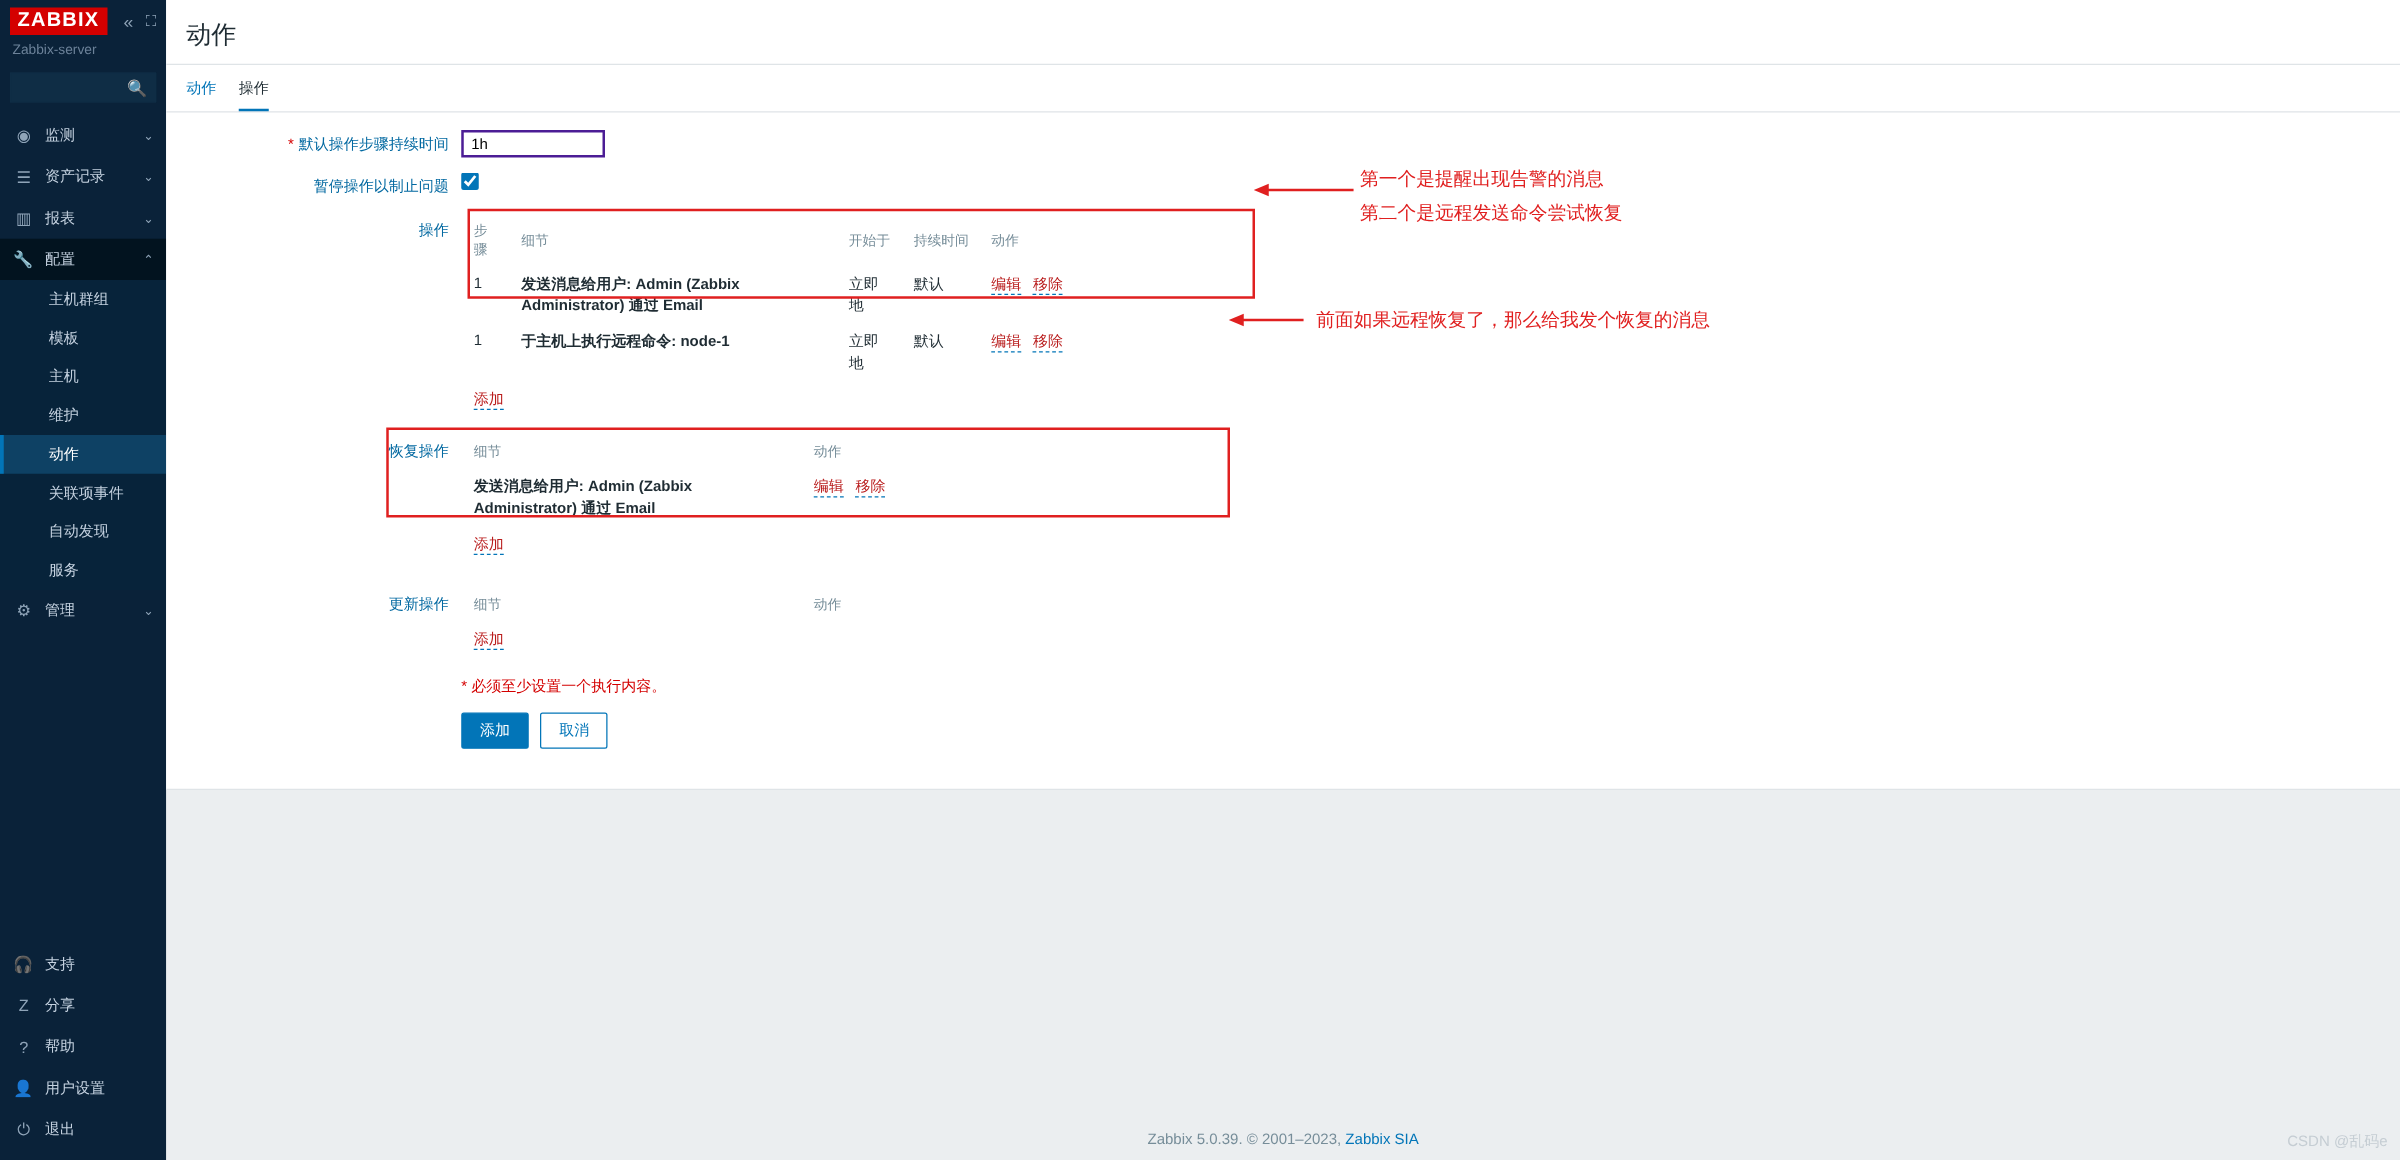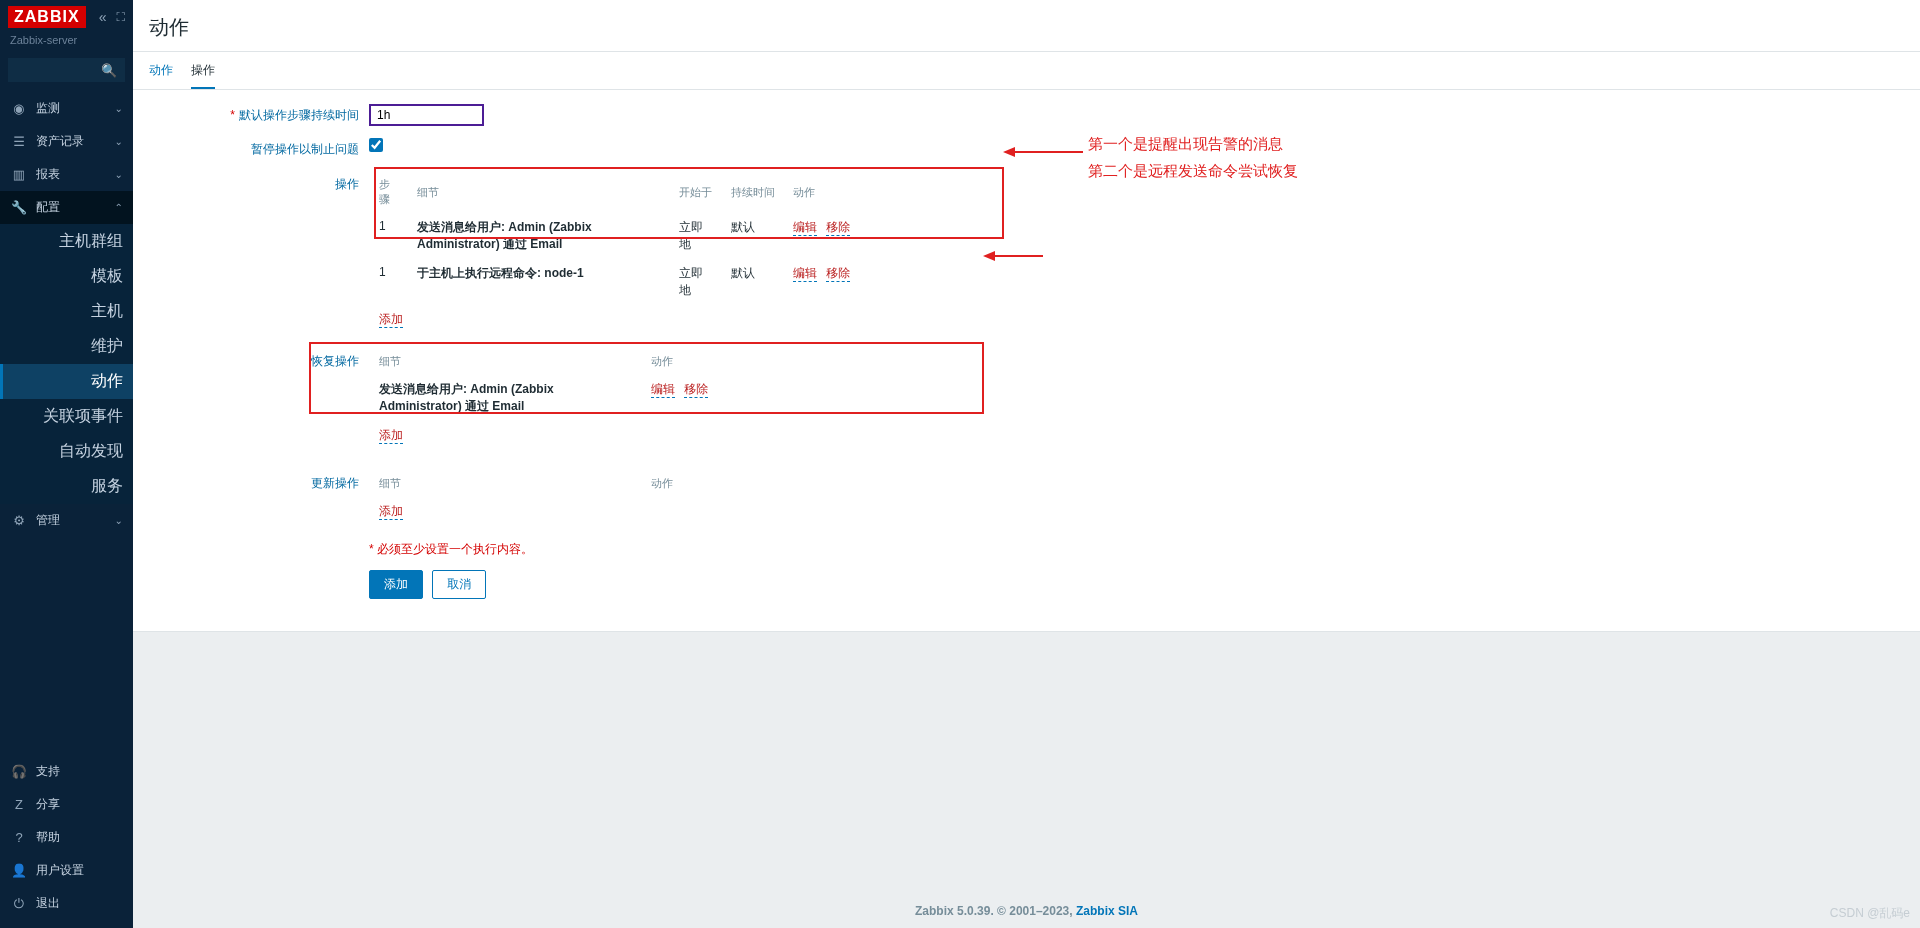--- a/index.html
+++ b/index.html
@@ -11,21 +11,21 @@
 .sb-full { color: #8fa4b8; font-size: 12px; cursor: pointer; margin-left: 4px; }
 .sb-server { padding: 0 10px 8px; font-size: 11px; color: #6c8299; }
 .sb-search { margin: 4px 8px 10px; background: #0f2d45; border: 1px solid #0f2d45; height: 24px; display: flex; align-items: center; padding: 0 6px; }
 .sb-search input { background: transparent; border: none; outline: none; color: #ccd5de; flex: 1; width: 100%; font-size: 12px; }
 .sb-search-icon { color: #8fa4b8; font-size: 13px; }
 .sb-item { display: flex; align-items: center; padding: 8px 10px; cursor: pointer; color: #c5d2e0; }
 .sb-item.active { background: #02131f; }
 .sb-icon { width: 18px; text-align: center; margin-right: 8px; font-size: 13px; color: #8fa4b8; }
 .sb-chev { margin-left: auto; font-size: 10px; color: #8fa4b8; }
 .sb-sub { background: #07233a; }
-.sb-sub .sb-subitem { padding: 7px 10px 7px 36px; cursor: pointer; color: #c5d2e0; border-left: 3px solid transparent; font-size: 16px; text-align: right; }
+.sb-sub .sb-subitem { padding: 7px 10px 7px 36px; cursor: pointer; color: #c5d2e0; border-left: 3px solid transparent; font-size: 12px; }
 .sb-sub .sb-subitem.selected { background: #0e4164; border-left: 3px solid #0275b8; color: #fff; }
 .sb-footer { margin-top: auto; padding-bottom: 8px; }
 .main { flex: 1; display: flex; flex-direction: column; background: #ebeef0; position: relative; }
 .page-header { padding: 14px 16px 10px; font-size: 20px; color: #1f2c33; background: #fff; border-bottom: 1px solid #dfe4e7; }
 .content-card { background: #fff; margin: 0; border-bottom: 1px solid #dfe4e7; }
 .tabs { display: flex; padding: 0 16px; border-bottom: 1px solid #dfe4e7; gap: 18px; }
 .tab { padding: 10px 0 8px; cursor: pointer; color: #0275b8; font-size: 12px; border-bottom: 2px solid transparent; }
 .tab.active { border-bottom-color: #0275b8; color: #1f2c33; }
 .form-area { padding: 14px 16px 20px; }
 .form-row { display: flex; align-items: flex-start; margin-bottom: 12px; }
@@ -38,21 +38,21 @@
 .ops-table td { padding: 5px 8px; vertical-align: top; }
 .link { color: #b91c1c; cursor: pointer; }
 .link.dashed { border-bottom: 1px dashed #0275b8; padding-bottom: 1px; }
 .red-box { border: 2px solid #e02020; }
 .btn { display: inline-block; padding: 5px 14px; font-size: 12px; cursor: pointer; border-radius: 2px; vertical-align: middle; }
 .btn-primary { background: #0275b8; color: #fff; border: 1px solid #0275b8; }
 .btn-secondary { background: #fff; color: #0275b8; border: 1px solid #0275b8; }
 .hint { color: #d40000; font-size: 12px; }
 .annotation { position: absolute; color: #e02020; font-size: 15px; font-family: "Microsoft YaHei", sans-serif; line-height: 1.8; pointer-events: none; }
 .arrow { position: absolute; pointer-events: none; }
-.footer-bar { text-align: center; padding: 10px 0; font-size: 12px; color: #768d99; margin-top: auto; font-weight: bold; }
+.footer-bar { text-align: center; padding: 10px 0; font-size: 12px; color: #768d99; margin-top: auto; }
 .footer-bar a { color: #0275b8; text-decoration: none; }
 .watermark { position: absolute; right: 10px; bottom: 6px; font-size: 12px; color: #c5cdd3; }
 </style>
 </head>
 <body>
 
 <div class="sidebar">
   <div class="sb-logo">
     <span class="logo-text">ZABBIX</span>
     <span class="sb-collapse">«</span>
@@ -250,18 +250,21 @@
   </svg>
   <div class="annotation" style="left:955px; top:130px;">
     <div>第一个是提醒出现告警的消息</div>
     <div>第二个是远程发送命令尝试恢复</div>
   </div>
 
   <svg class="arrow" style="left:850px; top:246px; width:60px; height:20px;">
     <line x1="60" y1="10" x2="10" y2="10" stroke="#e02020" stroke-width="2"></line>
     <polygon points="0,10 12,5 12,15" fill="#e02020"></polygon>
   </svg>
+  <div class="annotation" style="left:920px; top:243px;">
+    <div>前面如果远程恢复了，那么给我发个恢复的消息</div>
+  </div>
 
   <div class="footer-bar">
     <span>Zabbix 5.0.39. © 2001–2023, </span><a href="#">Zabbix SIA</a>
   </div>
   <div class="watermark">CSDN @乱码e</div>
 </div>
 
 </body></html>

